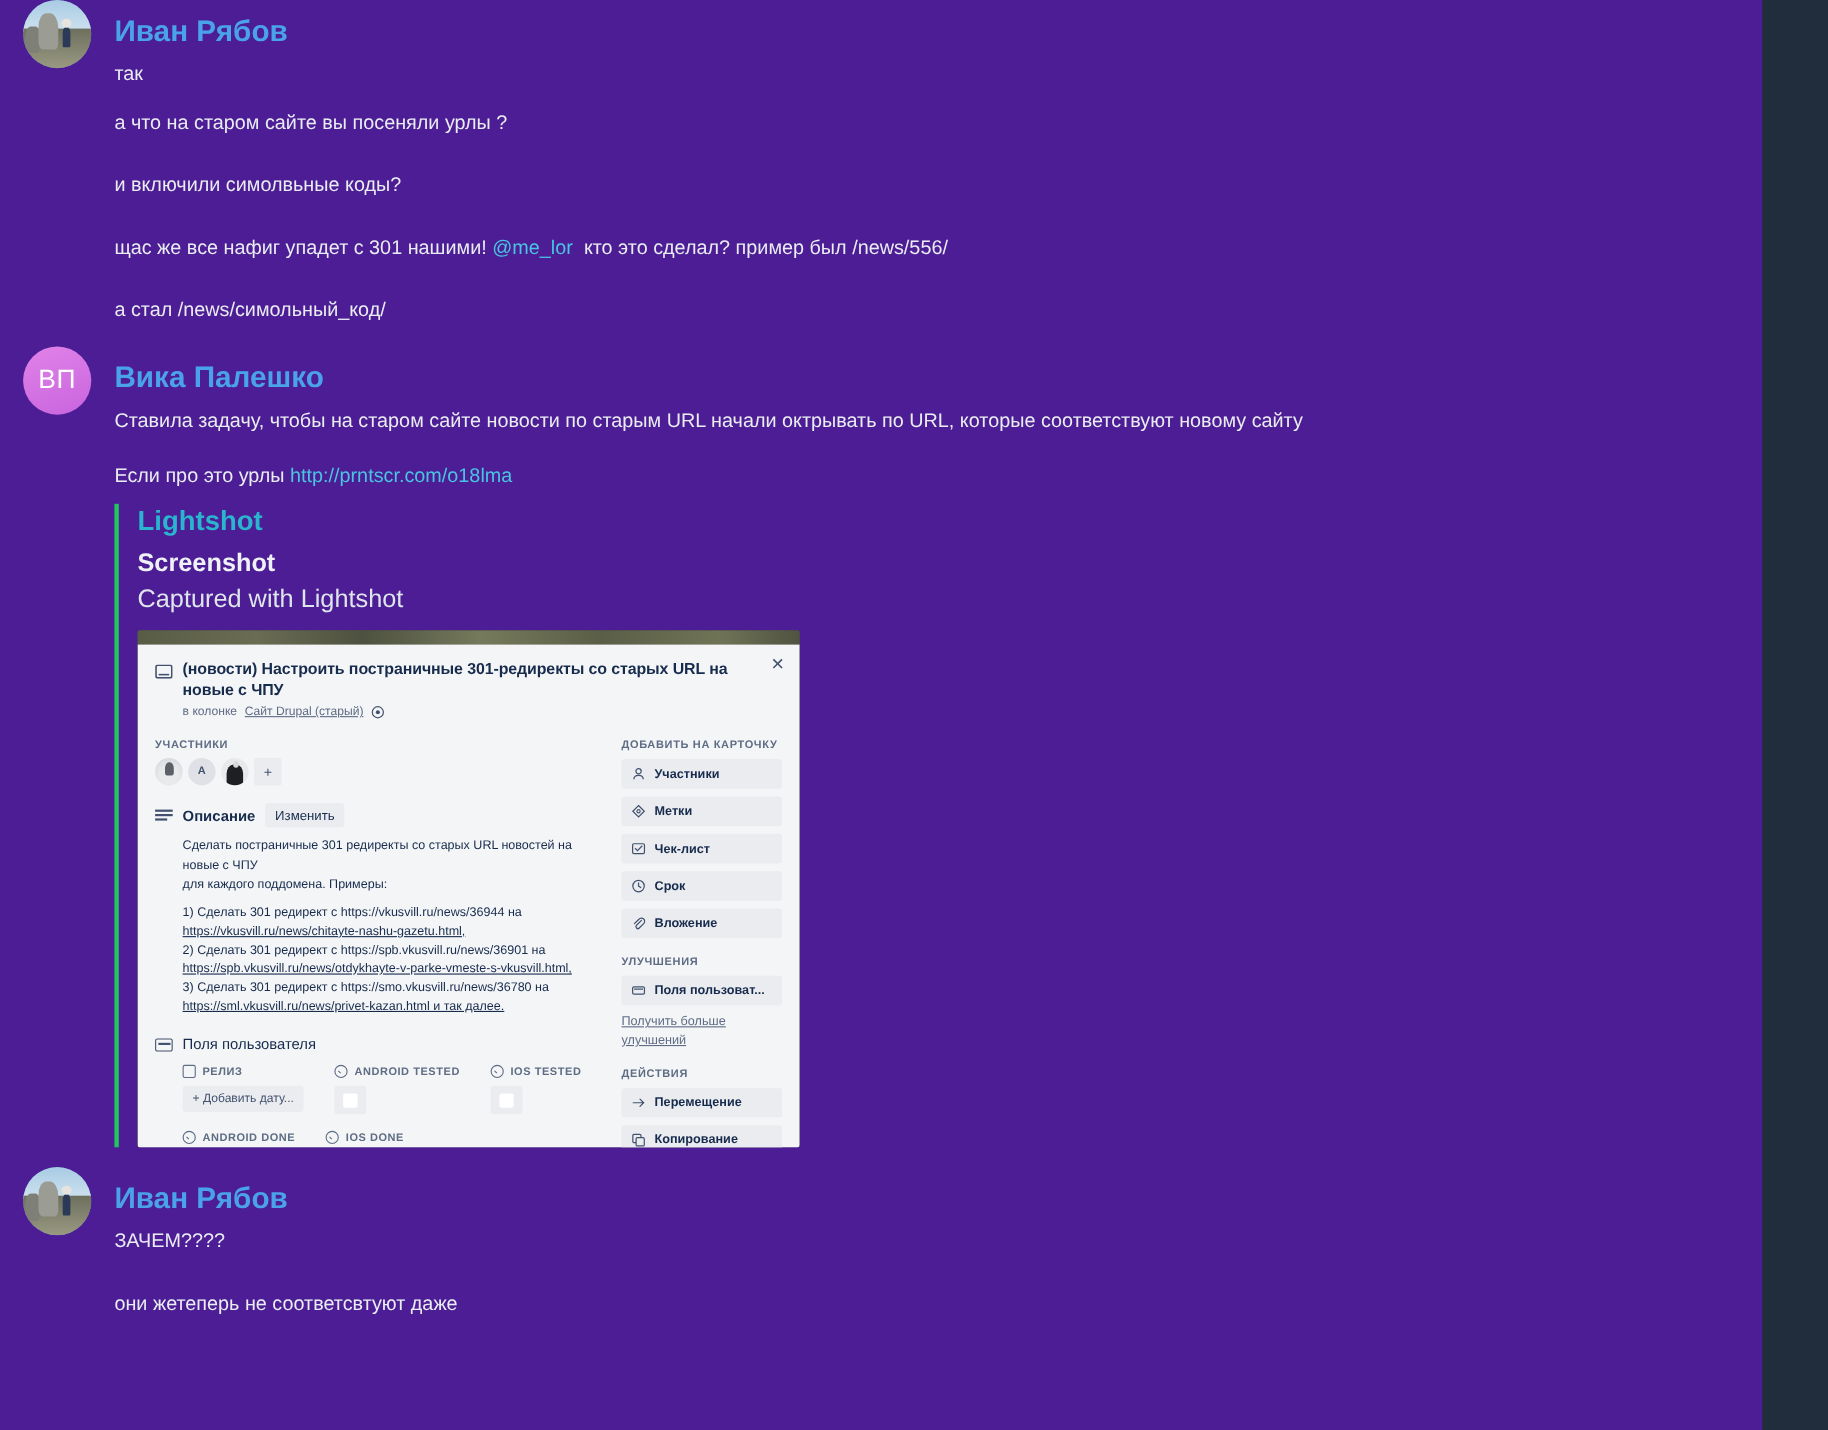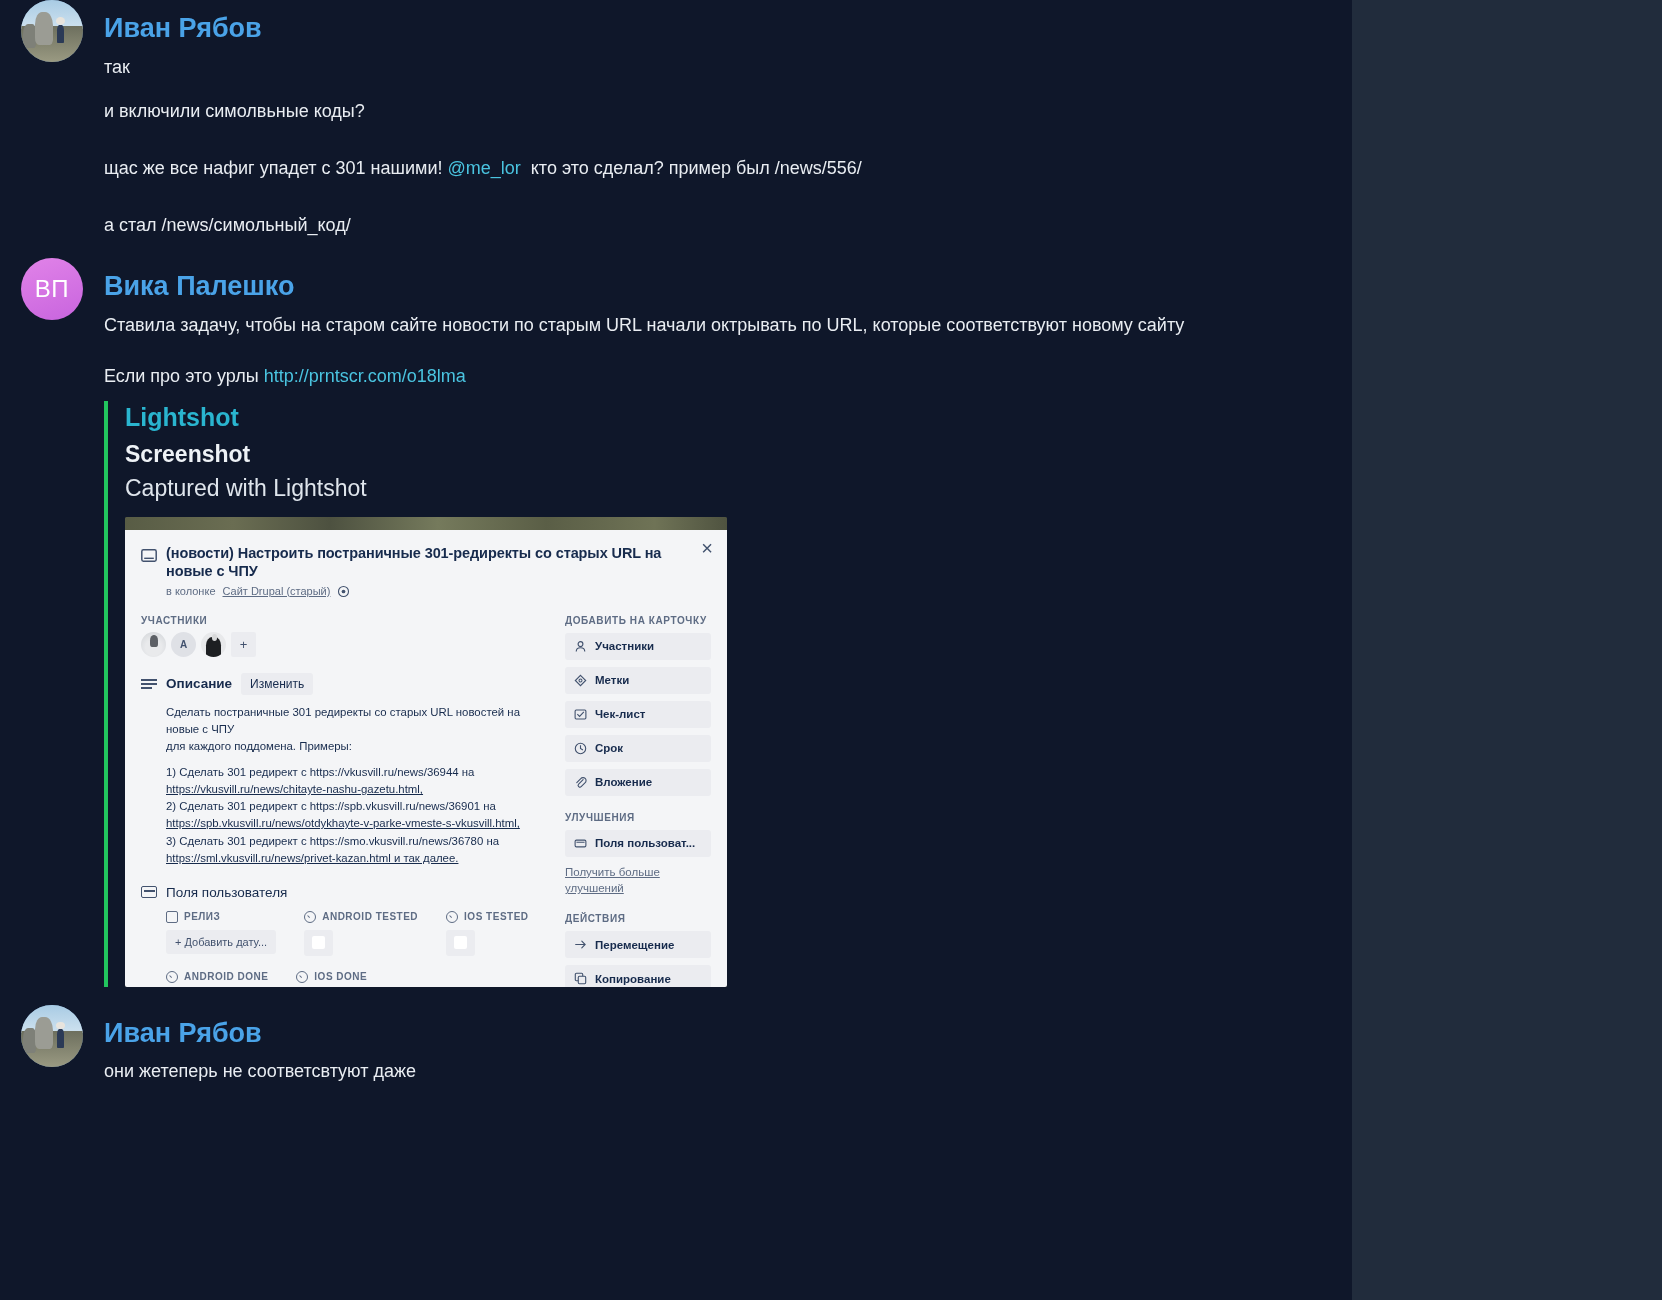--- a/index.html
+++ b/index.html
@@ -4,21 +4,21 @@
 <style>
   * { box-sizing: border-box; }
   html, body { margin: 0; padding: 0; }
   body {
     width: 1662px;
     height: 1300px;
     background: #212c3c;
     font-family: "Liberation Sans", sans-serif;
     overflow: hidden;
   }
-  .chat { position: relative; width: 1352px; height: 1300px; background: #0f172a; }
+  .chat { position: relative; width: 1602px; height: 1300px; background: #4c1d95; }
 
   
   .msg-group { display: flex; align-items: flex-start; padding: 0; }
   .avatar-col { width: 104px; flex: 0 0 104px; display: flex; justify-content: center; }
   .avatar {
     width: 62px; height: 62px; border-radius: 50%;
     overflow: hidden; position: relative; flex: 0 0 62px;
   }
   .avatar.photo { background: #5c7fa3; }
   .avatar.photo .sky { position: absolute; left: 0; top: 0; right: 0; height: 46%; background: linear-gradient(#a8cbe4, #cfe2ef); }
@@ -136,20 +136,21 @@
         <span class="sky"></span>
         <span class="ground"></span>
         <span class="rock2"></span>
         <span class="rock"></span>
         <span class="person"></span>
       </div>
     </div>
     <div class="body-col">
       <div class="author">Иван Рябов</div>
       <div class="line tight">так</div>
+      <div class="line">а что на старом сайте вы посеняли урлы ?</div>
       <div class="line"><span>и включили симолвьные коды?</span></div>
       <div class="line"><span>щас же все нафиг упадет с 301 нашими!</span> <span class="mention">@me_lor</span>&nbsp; <span>кто это сделал? пример был /news/556/</span></div>
       <div class="line">а стал /news/симольный_код/</div>
     </div>
   </div>
 
   <div class="msg-group" style="margin-top:22px">
     <div class="avatar-col">
       <div class="avatar initials">
         <span>ВП</span>
@@ -337,18 +338,19 @@
       <div class="avatar photo">
         <span class="sky"></span>
         <span class="ground"></span>
         <span class="rock2"></span>
         <span class="rock"></span>
         <span class="person"></span>
       </div>
     </div>
     <div class="body-col">
       <div class="author">Иван Рябов</div>
+      <div class="line">ЗАЧЕМ????</div>
       <div class="line">они жетеперь не соответсвтуют даже</div>
 
     </div>
   </div>
 
 </div>
 
 </body></html>

